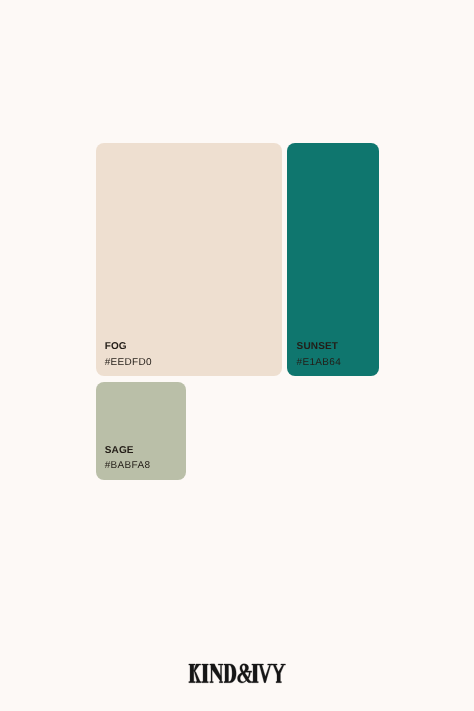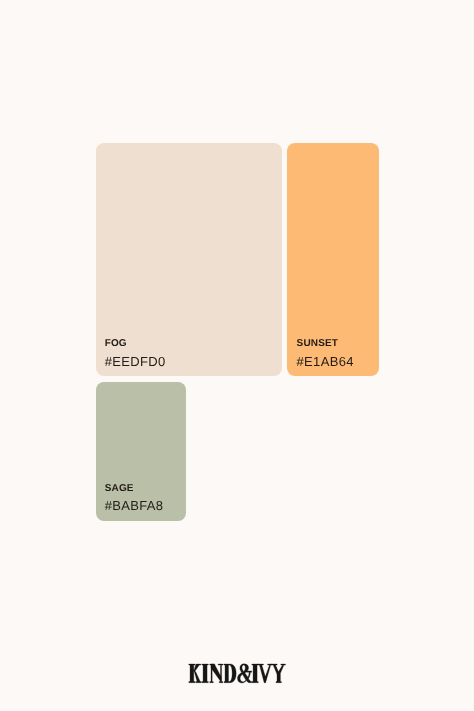--- a/index.html
+++ b/index.html
@@ -6,28 +6,28 @@
   body{width:474px;height:711px;background:#fdf9f6;
        font-family:"Liberation Sans",sans-serif;overflow:hidden;position:relative;
        -webkit-font-smoothing:antialiased;text-rendering:geometricPrecision;}
   .palette{position:absolute;left:95.5px;top:143.4px;width:283.1px;height:377.3px;}
   .row{display:flex;position:absolute;left:0;width:283.1px;}
   .row-top{top:0;height:233.1px;}
   .row-bottom{top:238.7px;height:138.6px;}
   .swatch{position:relative;border-radius:8px;overflow:hidden;}
   .sw-fog{width:186.2px;height:233.1px;background:#eedfd0;}
   .sw-sunset{width:91.2px;height:233.1px;margin-left:5.7px;background:#e1ab64;}
-  .sw-sage{width:90.6px;height:139px;background:#babfa8;}
+  .sw-sage{width:90.6px;height:98px;background:#babfa8;}
   .sw-fern{width:90.6px;height:138.6px;margin-left:5.7px;background:#687363;}
   .sw-fern .meta{bottom:6.6px;}
   .sw-forest{width:90.5px;height:138.6px;margin-left:5.7px;background:#2c2d18;}
   .meta{position:absolute;left:9.2px;bottom:8.6px;}
   .sw-name{font-size:10px;font-weight:bold;letter-spacing:0.15px;line-height:1;margin-bottom:5.9px;
            -webkit-font-smoothing:antialiased;}
-  .sw-hex{font-size:13px;font-weight:normal;letter-spacing:0.32px;line-height:1;text-align:center;}
+  .sw-hex{font-size:10px;font-weight:normal;letter-spacing:0.32px;line-height:1;text-align:center;}
   .txt-dark{color:#231d17;}
   .txt-light{color:#f3f0e6;}
   .brand-wrap{position:absolute;left:0;top:0;width:474px;height:711px;}
   .brand{position:absolute;left:0;top:0;width:474px;height:711px;pointer-events:none;}
   .brand-text{position:absolute;left:188.9px;top:664px;width:96.4px;height:19px;
               font-size:0;line-height:0;color:transparent;overflow:hidden;}
 </style>
 </head>
 <body style="background-color: rgb(253, 249, 246);">
 
@@ -35,21 +35,21 @@
 
   <div class="row row-top">
 
     <div class="swatch sw-fog" style="background-color: rgb(238, 223, 208);">
       <div class="meta">
         <div class="sw-name txt-dark" style="color: rgb(35, 29, 23);">FOG</div>
         <div class="sw-hex txt-dark" style="color: rgb(35, 29, 23);">#EEDFD0</div>
       </div>
     </div>
 
-    <div class="swatch sw-sunset" style="background-color: #fdba74;">
+    <div class="swatch sw-sunset" style="background-color: #0f766e;">
       <div class="meta">
         <div class="sw-name txt-dark" style="color: rgb(35, 29, 23);">SUNSET</div>
         <div class="sw-hex txt-dark" style="color: rgb(35, 29, 23);">#E1AB64</div>
       </div>
     </div>
 
   </div>
 
   <div class="row row-bottom">
 

